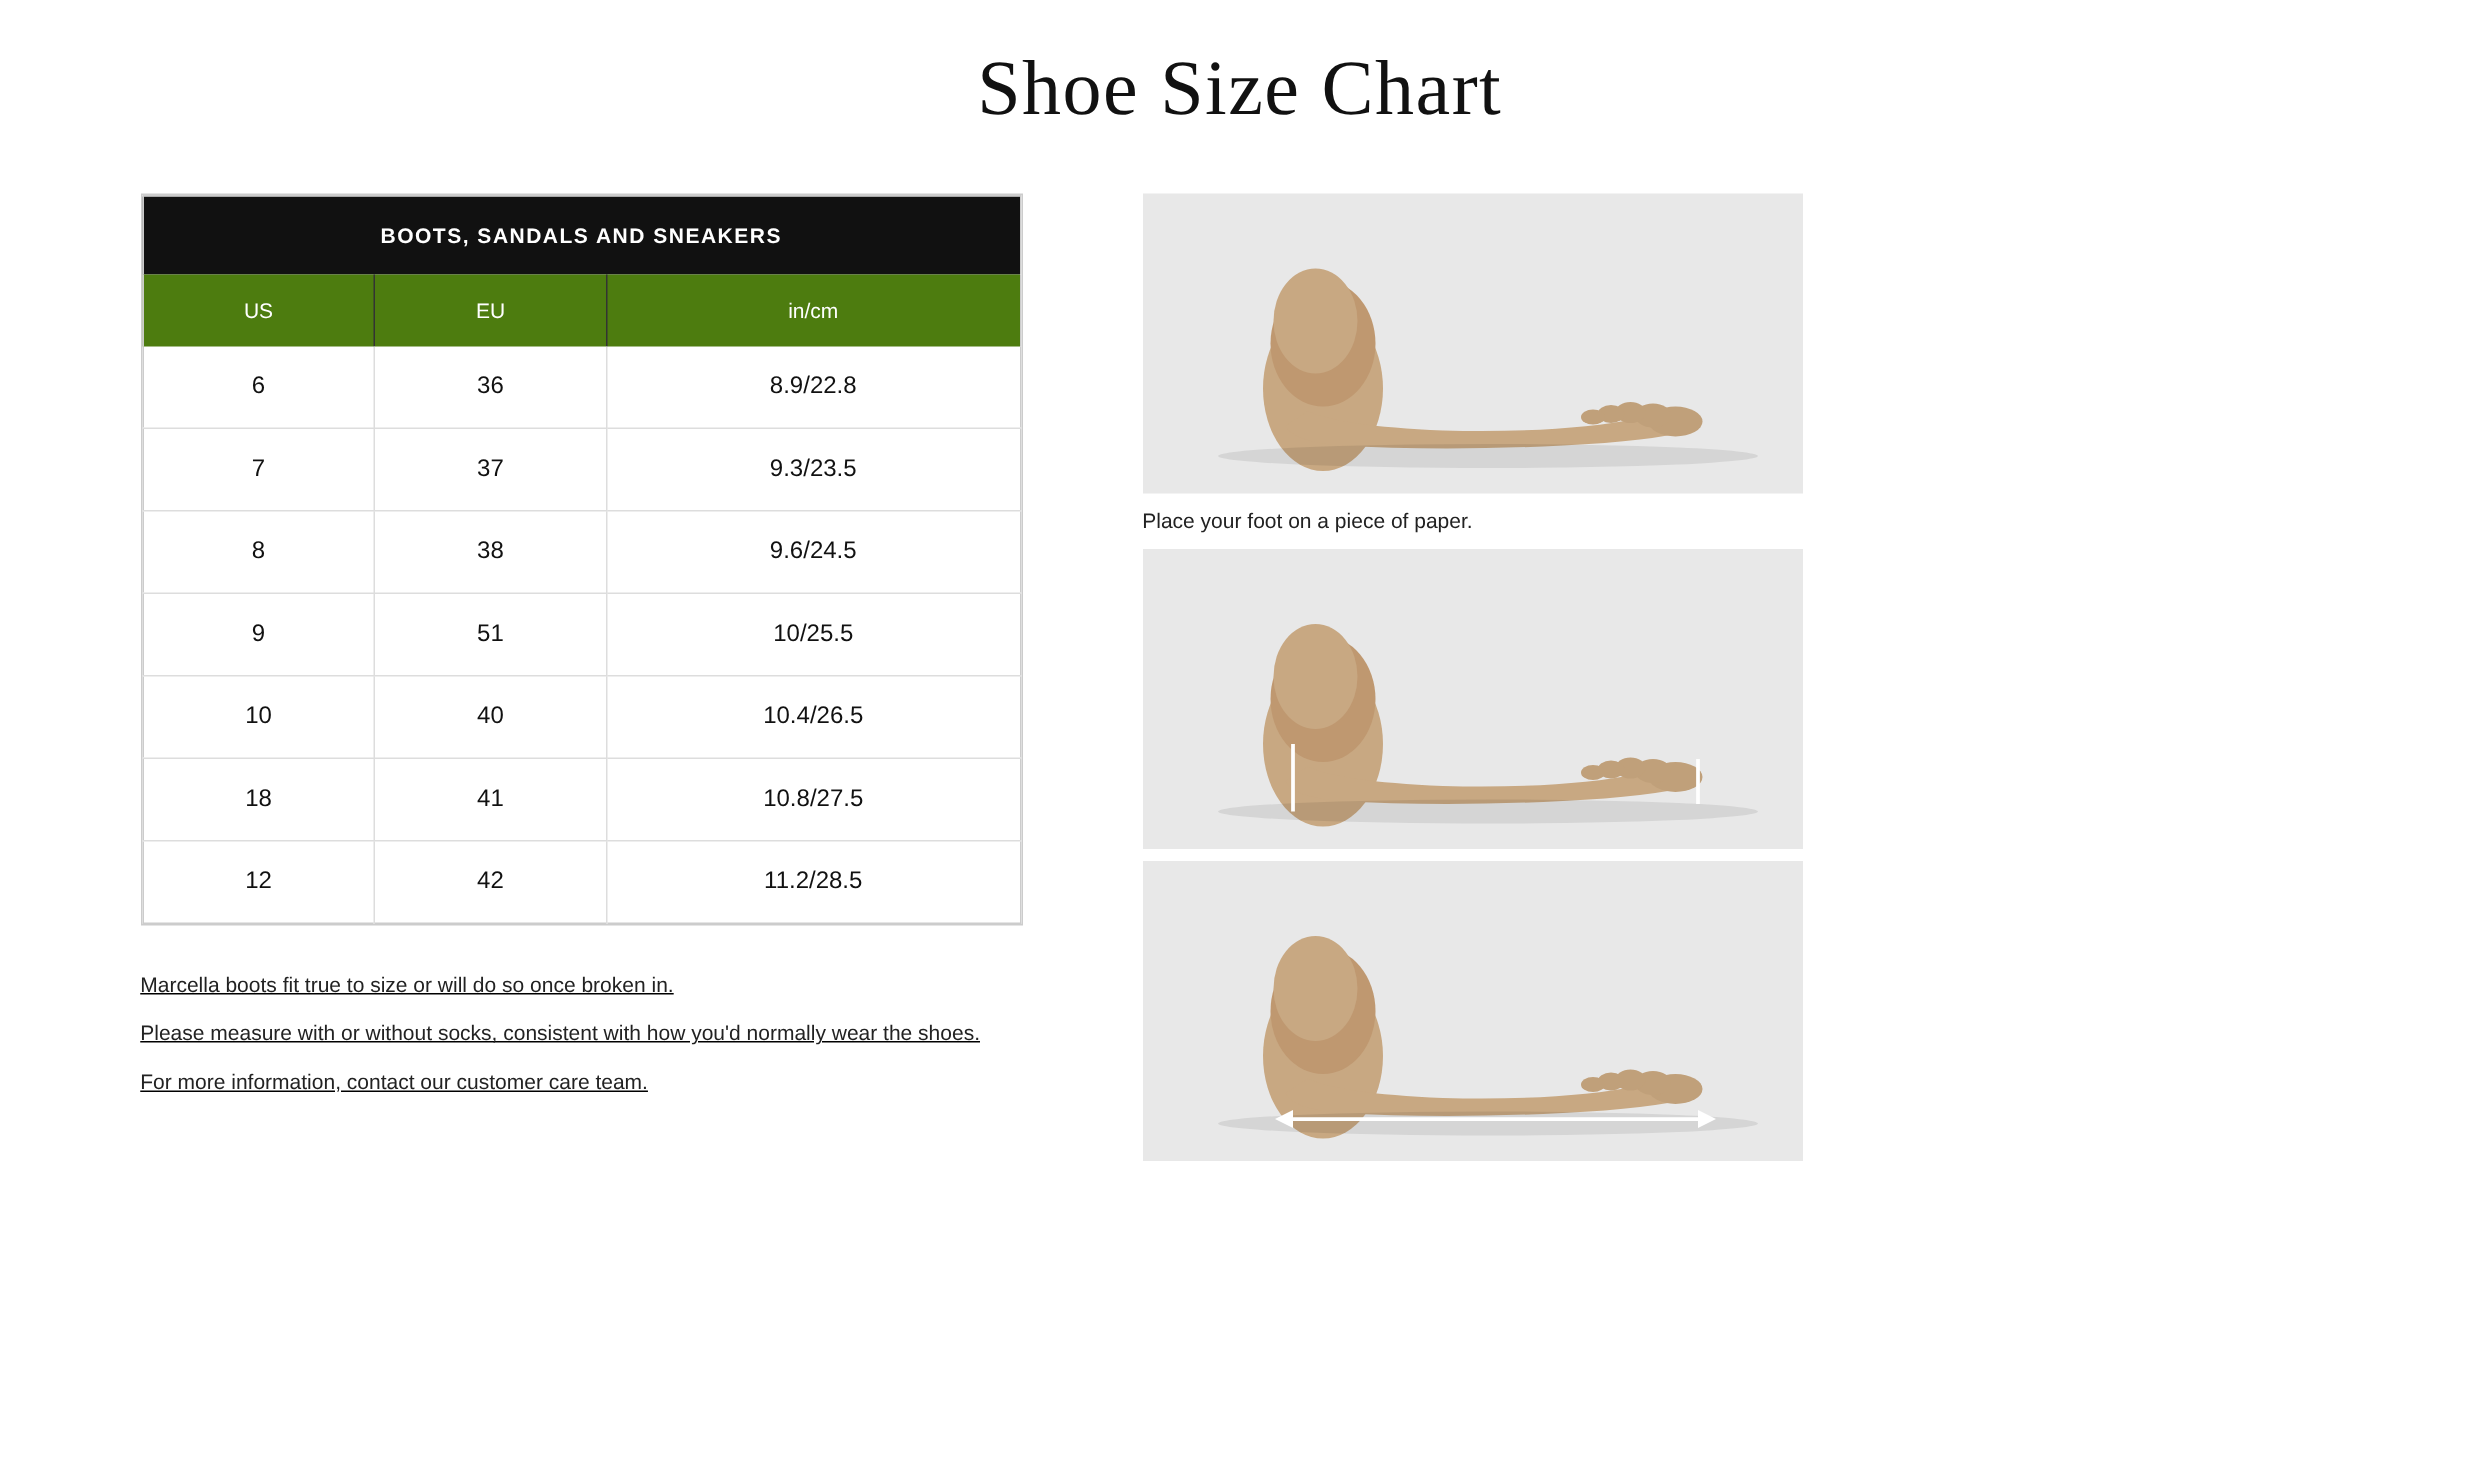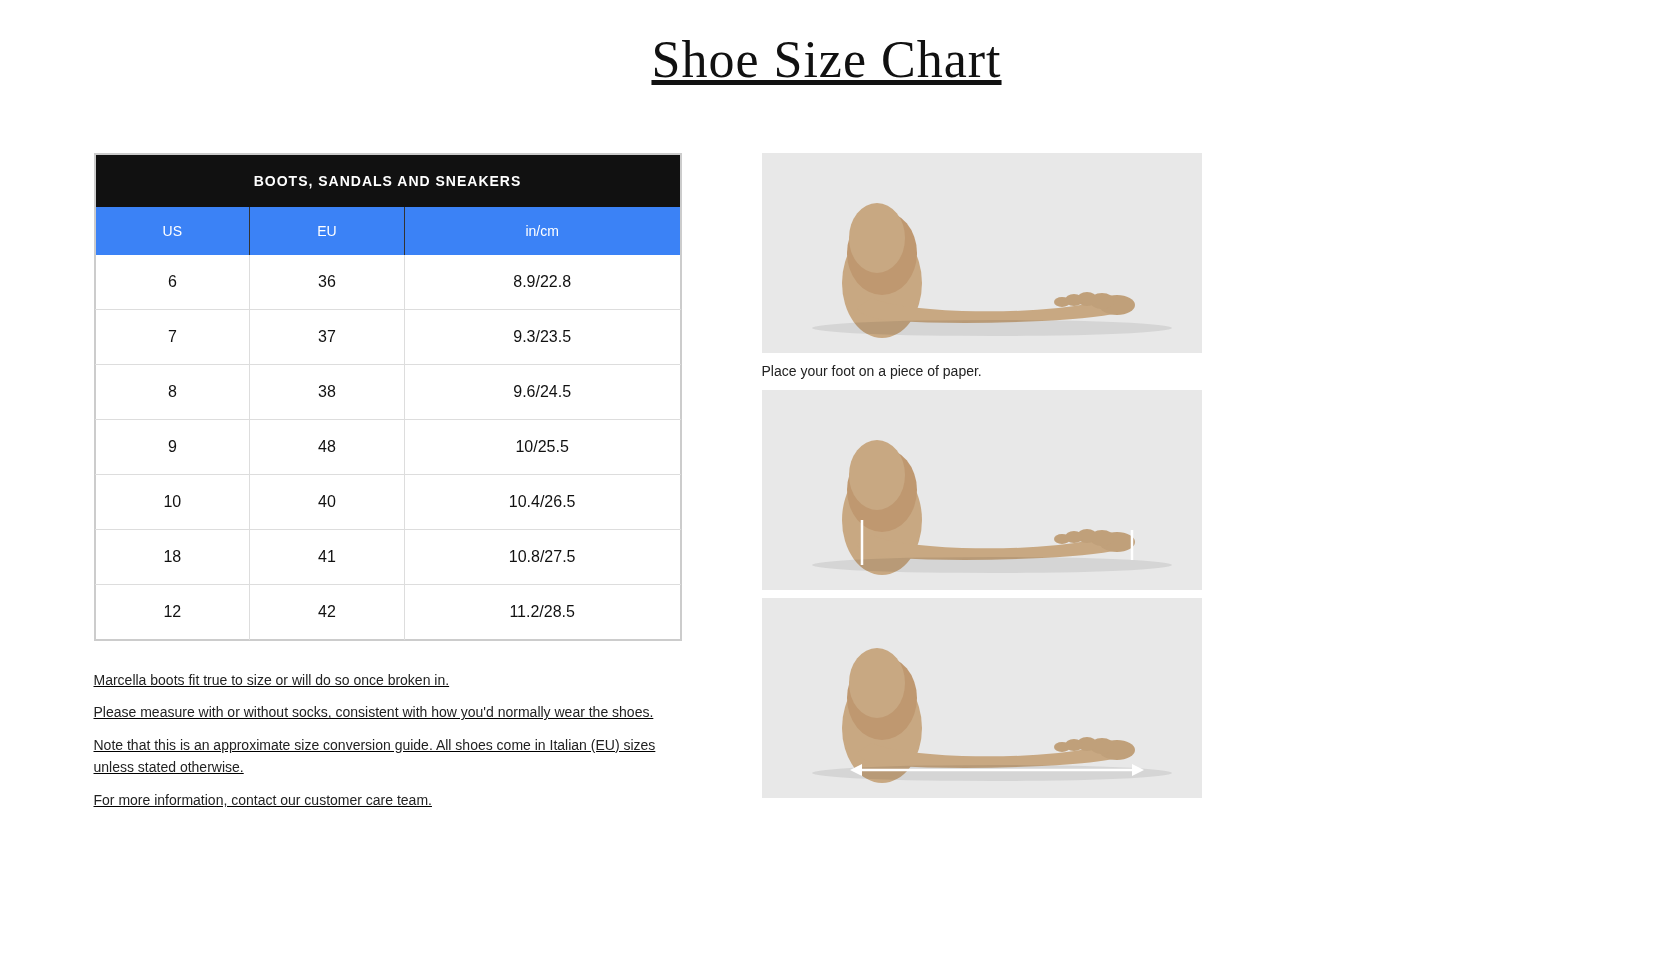--- a/index.html
+++ b/index.html
@@ -16,25 +16,24 @@
       display: flex;
       flex-direction: column;
       align-items: center;
       padding: 30px 60px;
     }
 
     .page-title {
       font-size: 52px;
       font-weight: 400;
       letter-spacing: 1px;
-      margin-bottom: 64px;
+      margin-bottom: 40px;
       text-align: right;
       color: #111;
       font-family: 'Georgia', serif;
-      text-decoration: underline;
     }
 
     .main-content {
       display: flex;
       gap: 80px;
       width: 100%;
       max-width: 1530px;
     }
 
     .left-section {
@@ -65,21 +64,21 @@
       text-align: center;
       padding: 18px 20px;
       font-family: Arial, sans-serif;
       font-size: 14px;
       font-weight: 600;
       letter-spacing: 1px;
       color: #ffffff;
     }
 
     .col-headers {
-      background: #3b82f6;
+      background: #4d7c0f;
       color: #ffffff;
     }
 
     .col-header {
       text-align: center;
       padding: 16px 20px;
       font-family: Arial, sans-serif;
       font-size: 14px;
       font-weight: 500;
       color: #ffffff;
@@ -187,21 +186,21 @@
               <td>37</td>
               <td>9.3/23.5</td>
             </tr>
             <tr class="size-row">
               <td>8</td>
               <td>38</td>
               <td>9.6/24.5</td>
             </tr>
             <tr class="size-row">
               <td>9</td>
-              <td>48</td>
+              <td>51</td>
               <td>10/25.5</td>
             </tr>
             <tr class="size-row">
               <td>10</td>
               <td>40</td>
               <td>10.4/26.5</td>
             </tr>
             <tr class="size-row">
               <td>18</td>
               <td>41</td>
@@ -212,21 +211,20 @@
               <td>42</td>
               <td>11.2/28.5</td>
             </tr>
           </tbody>
       </table>
     </div>
 
     <div class="notes-section">
       <p class="note-text">Marcella boots fit true to size or will do so once broken in.</p>
       <p class="note-text">Please measure with or without socks, consistent with how you'd normally wear the shoes.</p>
-      <p class="note-text">Note that this is an approximate size conversion guide. All shoes come in Italian (EU) sizes unless stated otherwise.</p>
       <p class="note-text">For more information, contact our customer care team.</p>
     </div>
   </div>
 
   <div class="right-section">
 
     <div class="foot-image-block">
       <div class="foot-svg-container">
         <svg viewBox="0 0 440 200" xmlns="http://www.w3.org/2000/svg">
           <rect width="440" height="200" fill="#e8e8e8"></rect>

